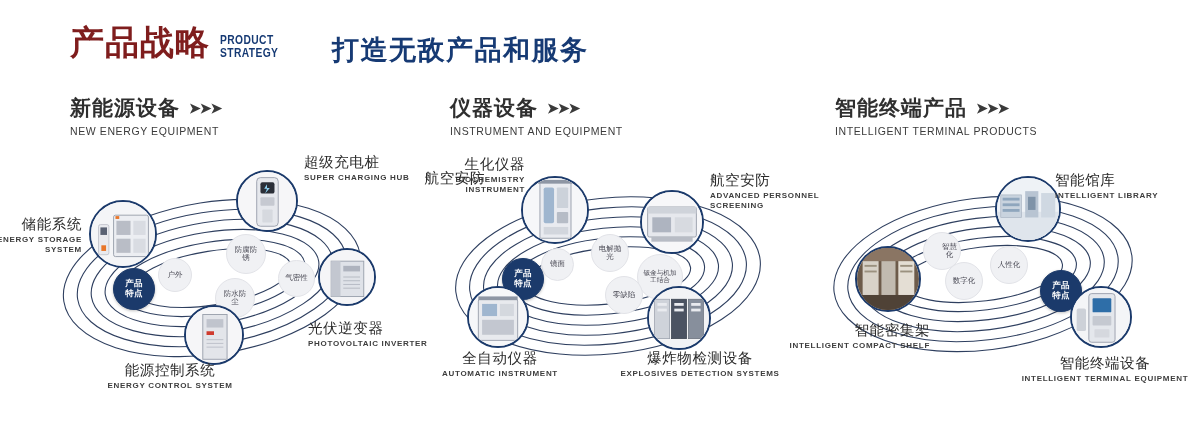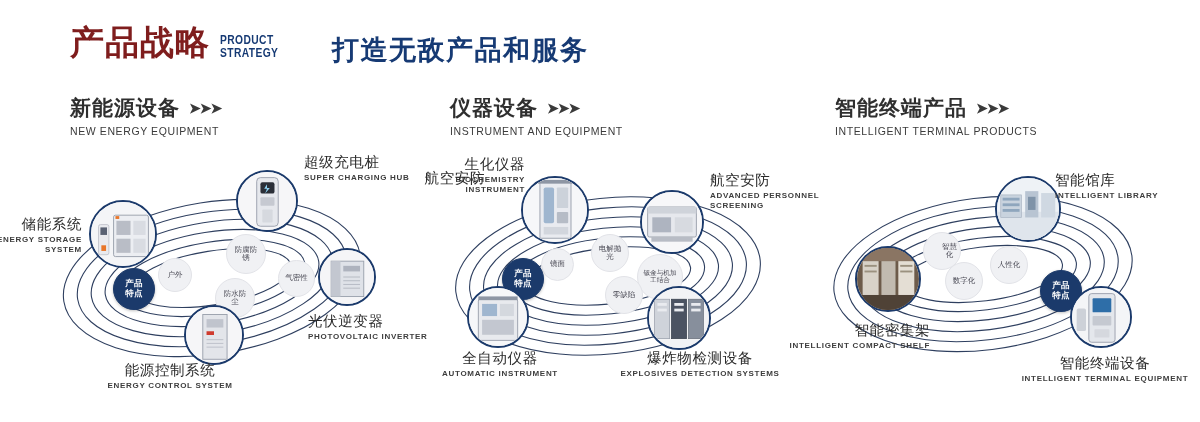--- a/index.html
+++ b/index.html
@@ -202,21 +202,21 @@
         <rect x="12" y="12" width="10" height="38" fill="#c3c7d0"></rect>
         <rect x="25" y="17" width="18" height="6" fill="#aeb3be"></rect>
         <g stroke="#a8adb8" stroke-width=".8">
           <line x1="25" y1="29" x2="43" y2="29"></line>
             <line x1="25" y1="33" x2="43" y2="33"></line>
           <line x1="25" y1="37" x2="43" y2="37"></line>
             <line x1="25" y1="41" x2="43" y2="41"></line>
         </g>
       </svg>
     </div>
-    <div class="lbl" style="left:268px; top:163px;">
+    <div class="lbl" style="left:268px; top:170px;">
       <div class="cn">光伏逆变器</div>
       <div class="en">PHOTOVOLTAIC INVERTER</div>
     </div>
 
     <div class="node" style="left:144px; top:155px; width:60px; height:60px;">
       <svg class="node-inner" viewBox="0 0 60 60">
         <rect x="0" y="0" width="60" height="60" fill="#f6f6f8"></rect>
         <rect x="18" y="8" width="26" height="48" fill="#e3e5ea" stroke="#9aa0ac" stroke-width="1"></rect>
         <rect x="22" y="13" width="18" height="9" fill="#c0c4cd"></rect>
         <rect x="22" y="26" width="8" height="4" fill="#cf3b2e"></rect>

